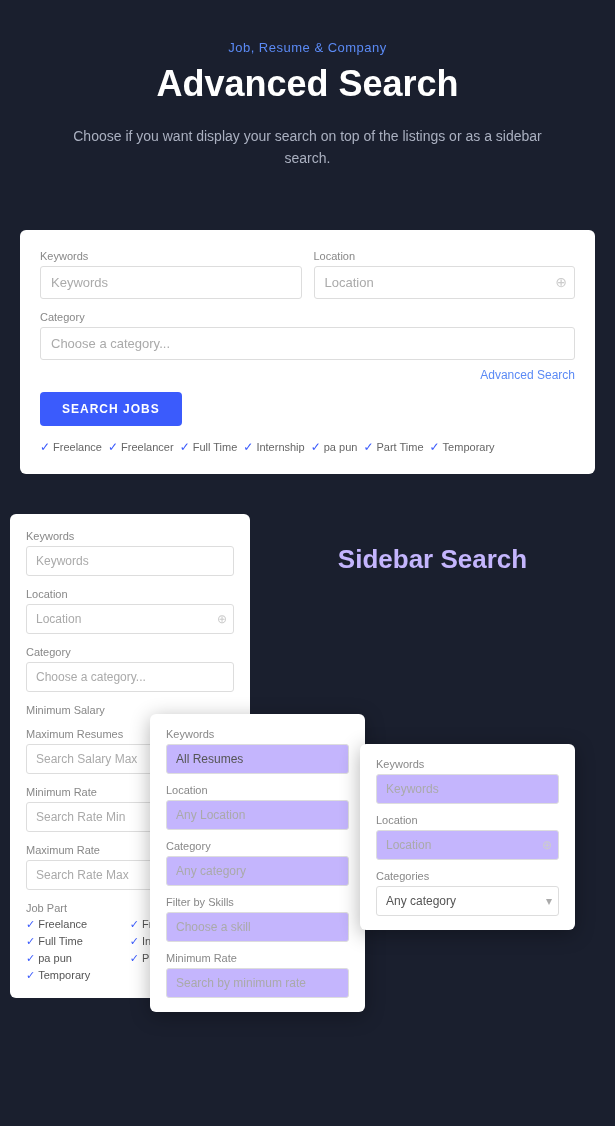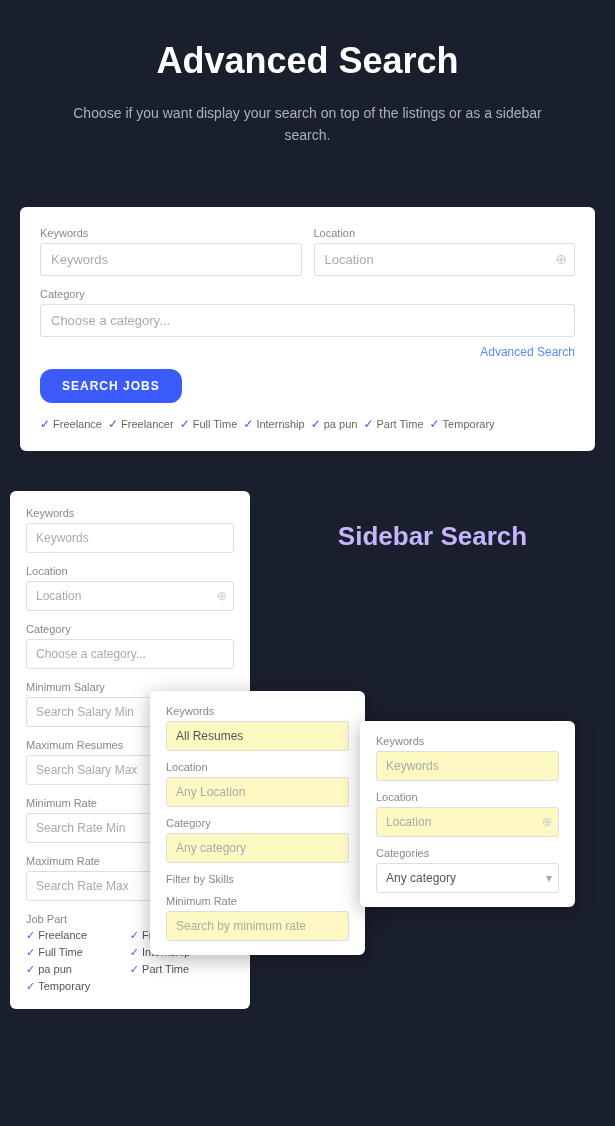--- a/index.html
+++ b/index.html
@@ -86,21 +86,21 @@
       font-size: 12px;
       color: #5b8af5;
       margin-bottom: 10px;
       cursor: pointer;
     }
     .search-btn {
       background: #3b5bfc;
       color: #fff;
       border: none;
       padding: 10px 22px;
-      border-radius: 12px;
+      border-radius: 4px;
       font-size: 12px;
       font-weight: 600;
       letter-spacing: 1px;
       cursor: pointer;
       margin-bottom: 14px;
     }
     .adv-tags {
       display: flex;
       flex-wrap: wrap;
       gap: 6px;
@@ -204,31 +204,32 @@
       margin-top: 10px;
     }
     .float-card label:first-child { margin-top: 0; }
     .float-card input, .float-card select {
       width: 100%;
       border: 1px solid #ddd;
       border-radius: 3px;
       padding: 7px 9px;
       font-size: 12px;
       color: #555;
-      background: #fef9c3;
+      background: #c4b5fd;
       outline: none;
     }
     .float-card input::placeholder, .float-card select option { color: #aaa; }
     .float-card .loc-wrap2 { position: relative; }
     .float-card .loc-wrap2 input { padding-right: 24px; }
   </style>
 </head>
 <body>
 
 <div class="hero">
+  <div class="hero-subtitle">Job, Resume &amp; Company</div>
   <div class="hero-title">Advanced Search</div>
   <div class="hero-desc">Choose if you want display your search on top of the listings or as a sidebar search.</div>
 </div>
 
 <div class="adv-search-container">
   <div class="adv-search-row">
     <div class="adv-field">
       <label>Keywords</label>
       <input type="text" placeholder="Keywords" style="">
     </div>
@@ -288,21 +289,20 @@
       <label>Location</label>
       <div class="loc-wrap">
         <input type="text" placeholder="Location" style="">
         <span class="loc-icon">⊕</span>
       </div>
 
       <label>Category</label>
       <input type="text" placeholder="Choose a category..." style="">
 
       <label>Minimum Salary</label>
-      <input type="text" placeholder="Search Salary Min" style="">
 
       <label>Maximum Resumes</label>
       <input type="text" placeholder="Search Salary Max" style="">
 
       <label>Minimum Rate</label>
       <input type="text" placeholder="Search Rate Min" style="">
 
       <label>Maximum Rate</label>
       <input type="text" placeholder="Search Rate Max" style="">
 
@@ -349,20 +349,21 @@
       <label>Keywords</label>
       <input type="text" value="All Resumes" style="">
 
       <label>Location</label>
       <input type="text" placeholder="Any Location" style="">
 
       <label>Category</label>
       <input type="text" placeholder="Any category" style="">
 
       <label>Filter by Skills</label>
+      <input type="text" placeholder="Choose a skill" style="">
 
       <label>Minimum Rate</label>
       <input type="text" placeholder="Search by minimum rate" style="">
     </div>
   </div>
 
   <div style="position:absolute; top: 230px; left: 360px; z-index:20;">
     <div class="float-card" style="width:215px;">
       <label>Keywords</label>
       <input type="text" placeholder="Keywords" style="">

